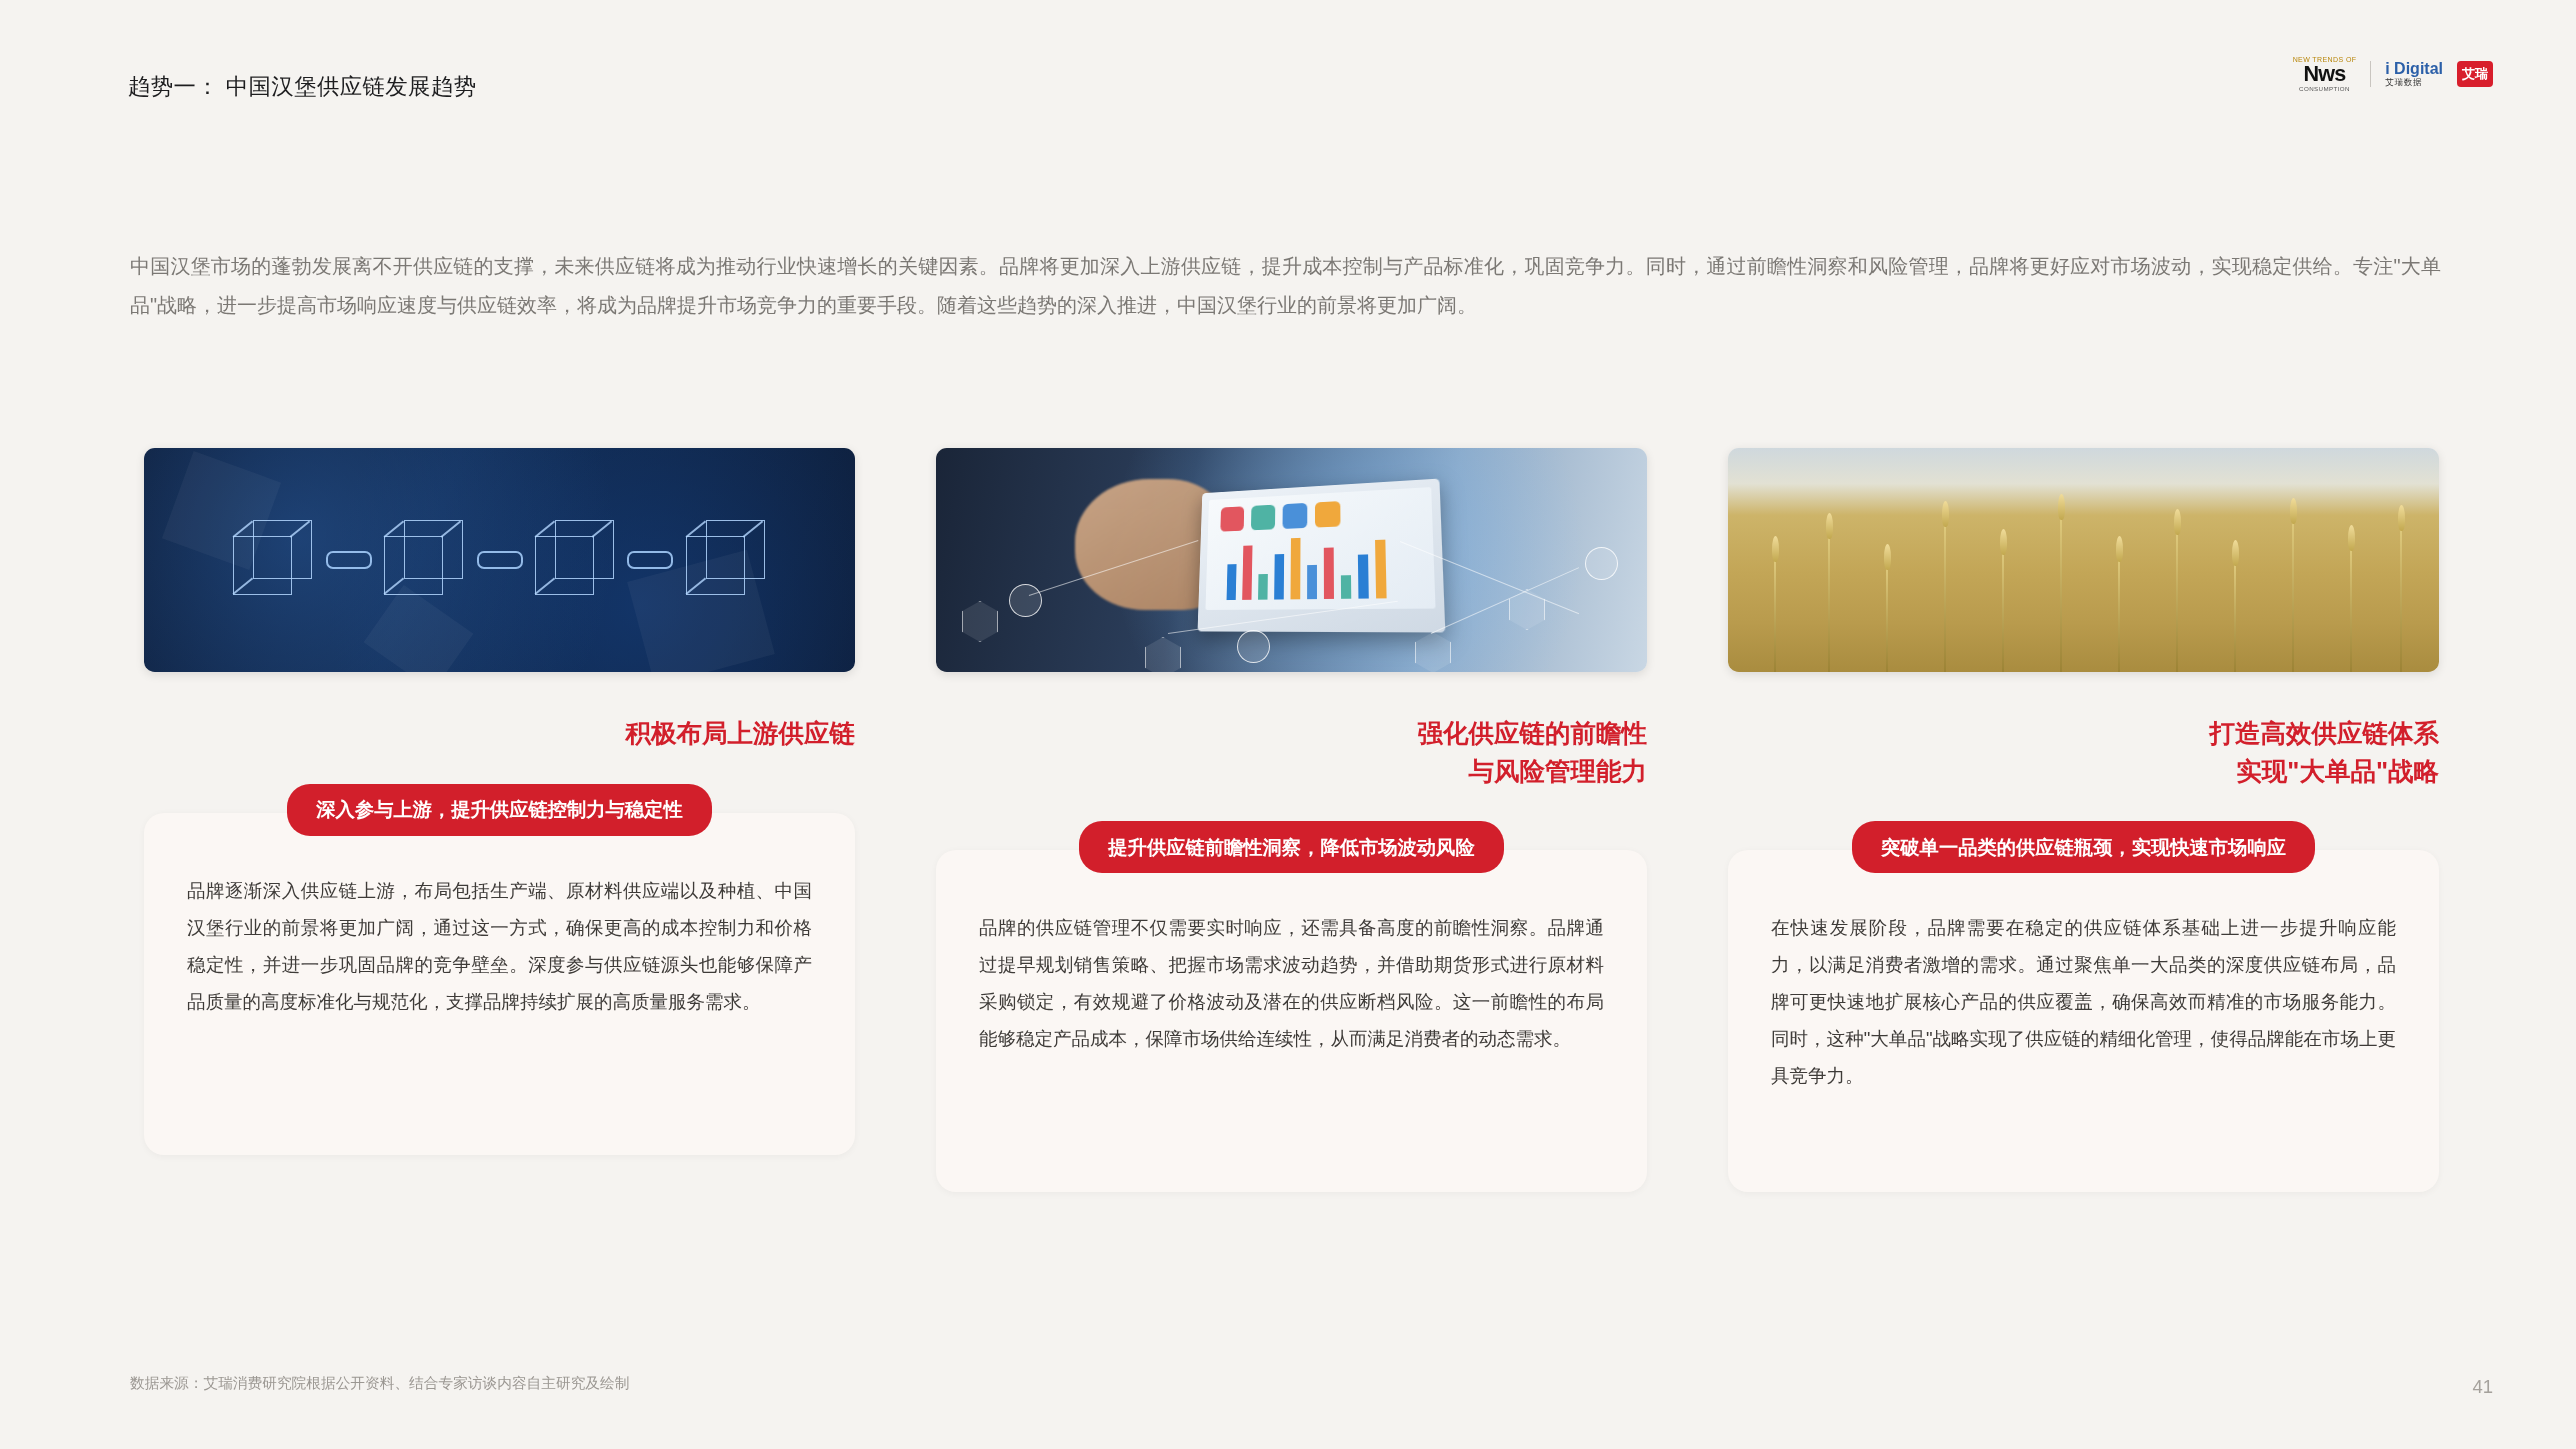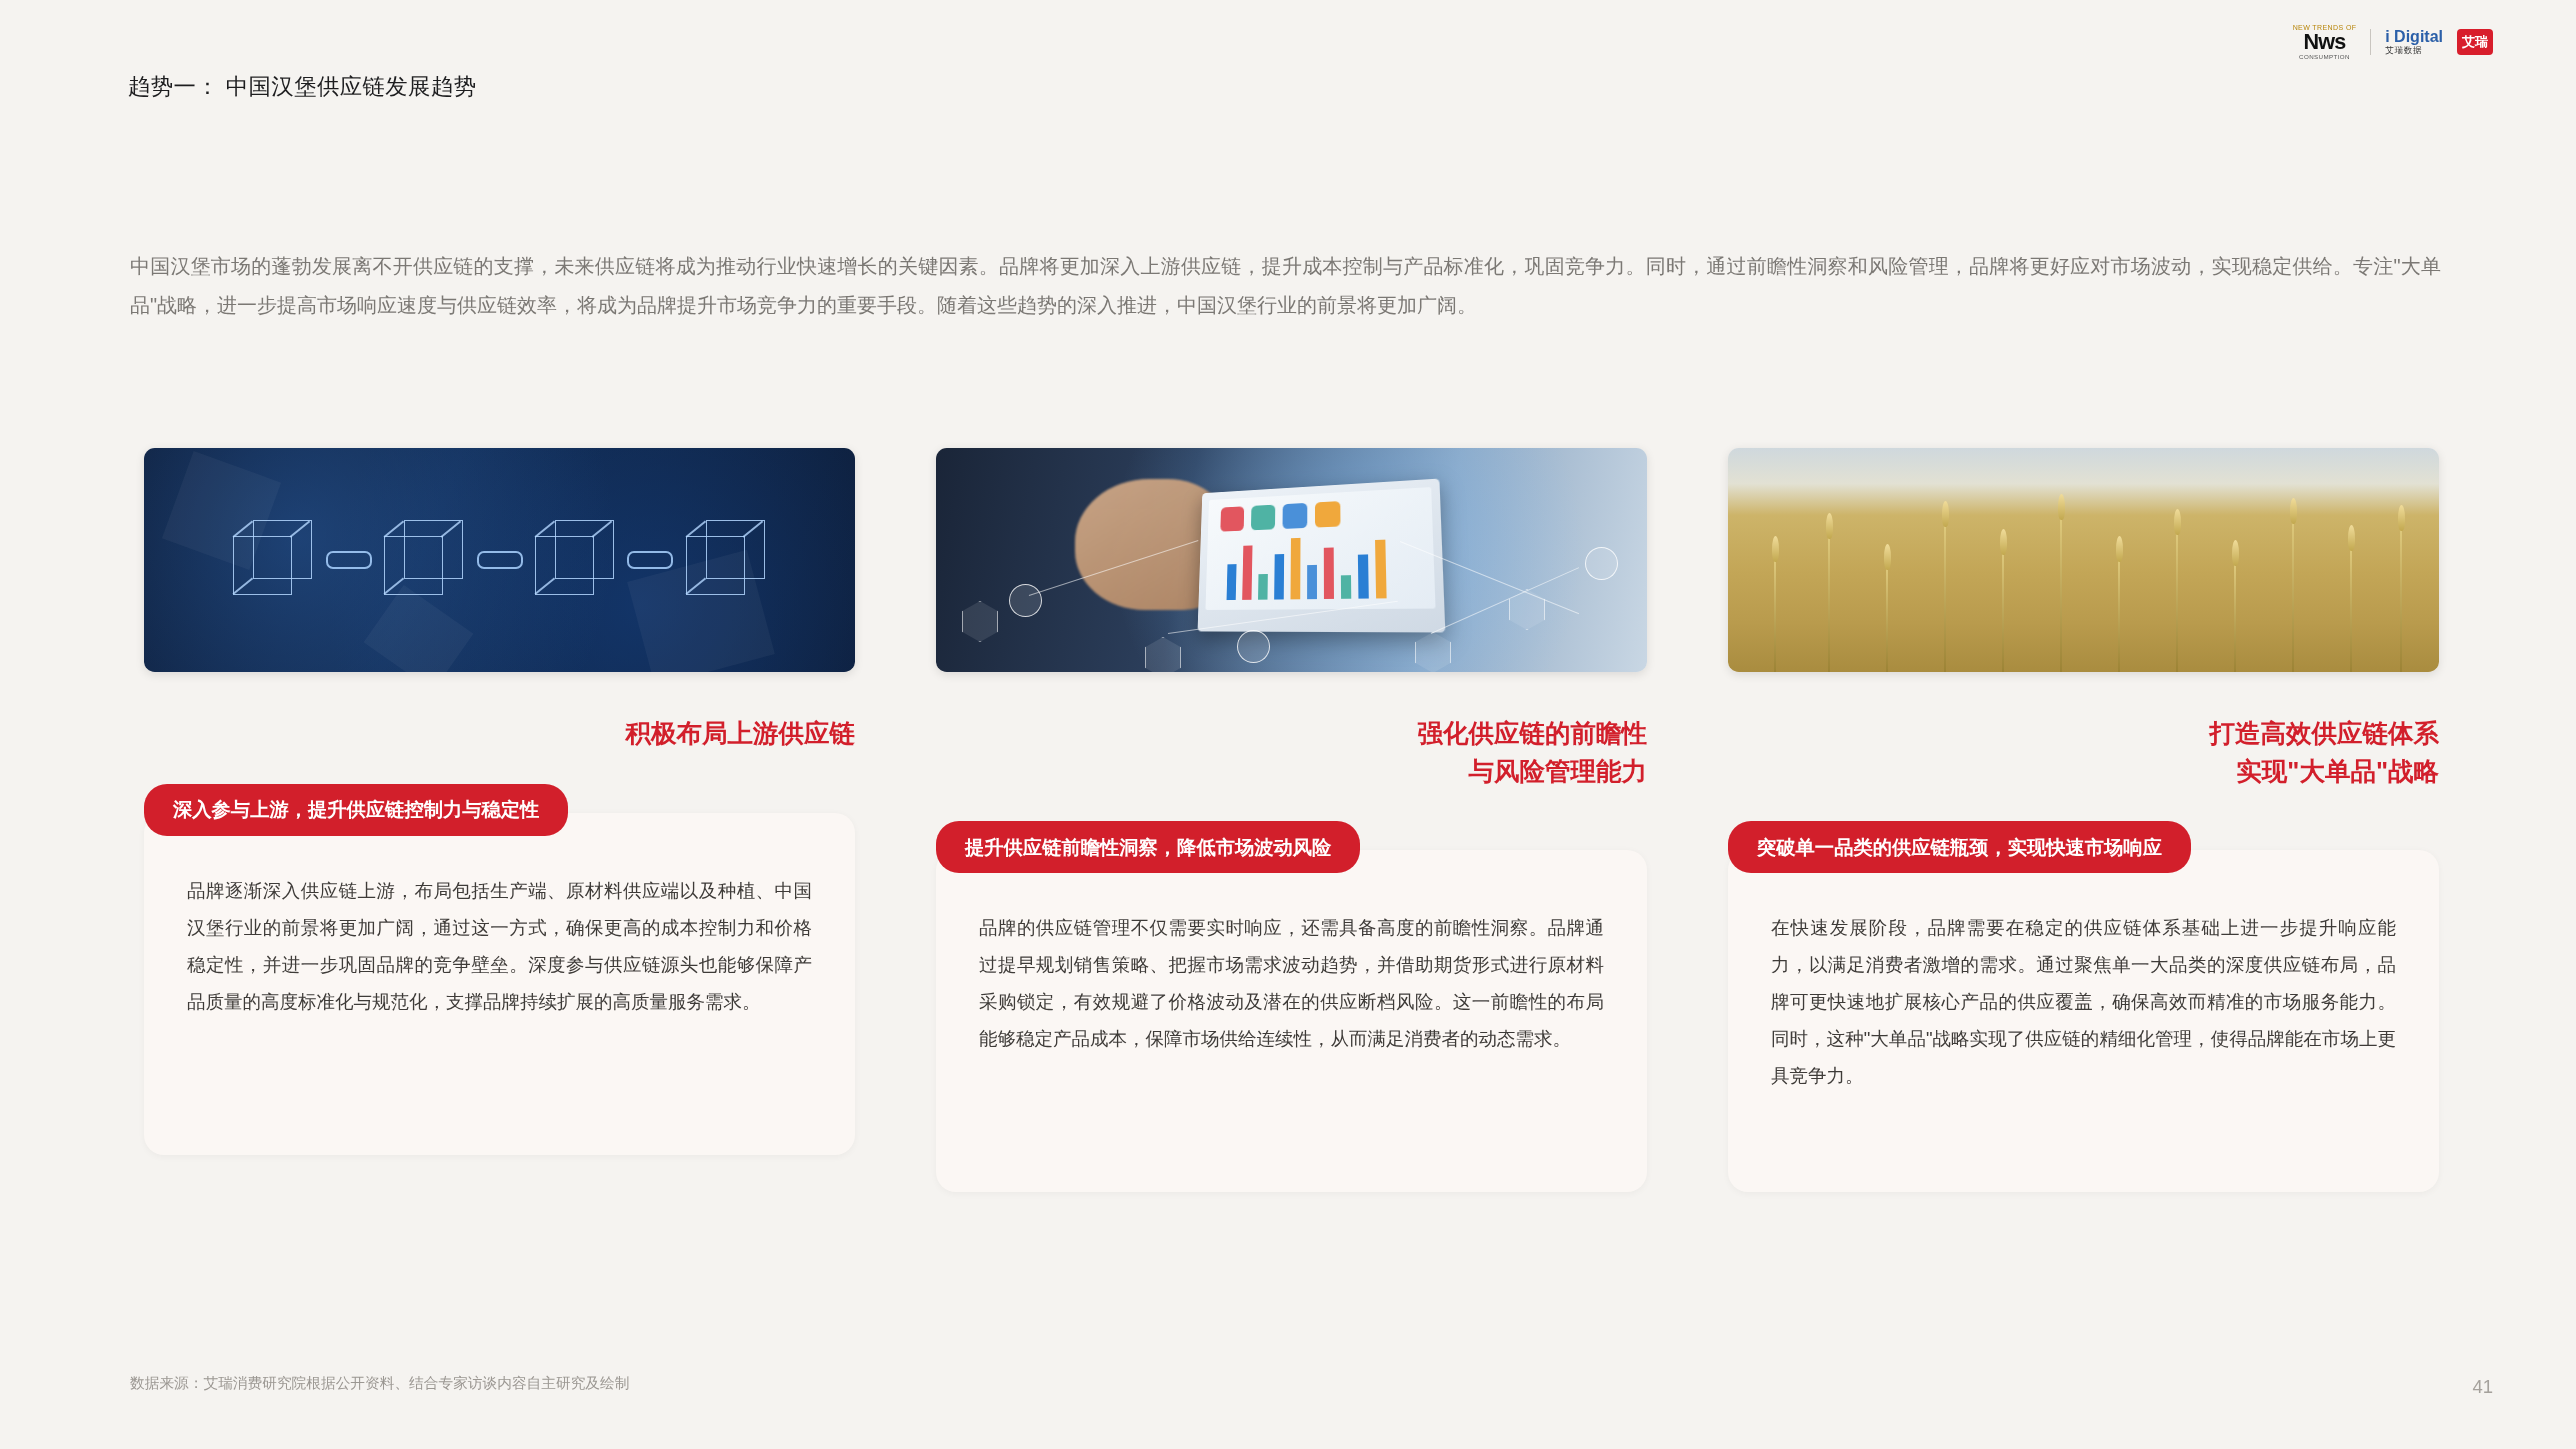--- a/index.html
+++ b/index.html
@@ -26,21 +26,21 @@
     left: 128px;
     top: 71px;
     font-size: 22.4px;
     color: #1d1d1f;
     letter-spacing: 0.4px;
     white-space: nowrap;
   }
   .logos {
     position: absolute;
     right: 83px;
-    top: 24px;
+    top: 56px;
     display: flex;
     align-items: center;
     gap: 14px;
   }
   .logo-news {
     display: flex;
     flex-direction: column;
     align-items: center;
     line-height: 1;
   }
@@ -276,21 +276,21 @@
     color: #fff;
     font-size: 19.3px;
     font-weight: bold;
     border-radius: 23px;
     padding: 12.4px 29px;
     display: inline-block;
     white-space: nowrap;
     position: relative;
     z-index: 3;
   }
-  .pill-wrap { text-align: left; }
+  .pill-wrap { text-align: center; }
   .card {
     margin-top: -23px;
     background: #fbf7f4;
     border-radius: 20px;
     padding: 59px 43px 43px;
     min-height: 240px;
     box-shadow: 0 1.5px 7.7px rgba(0,0,0,0.04);
   }
   .card p {
     margin: 0;

